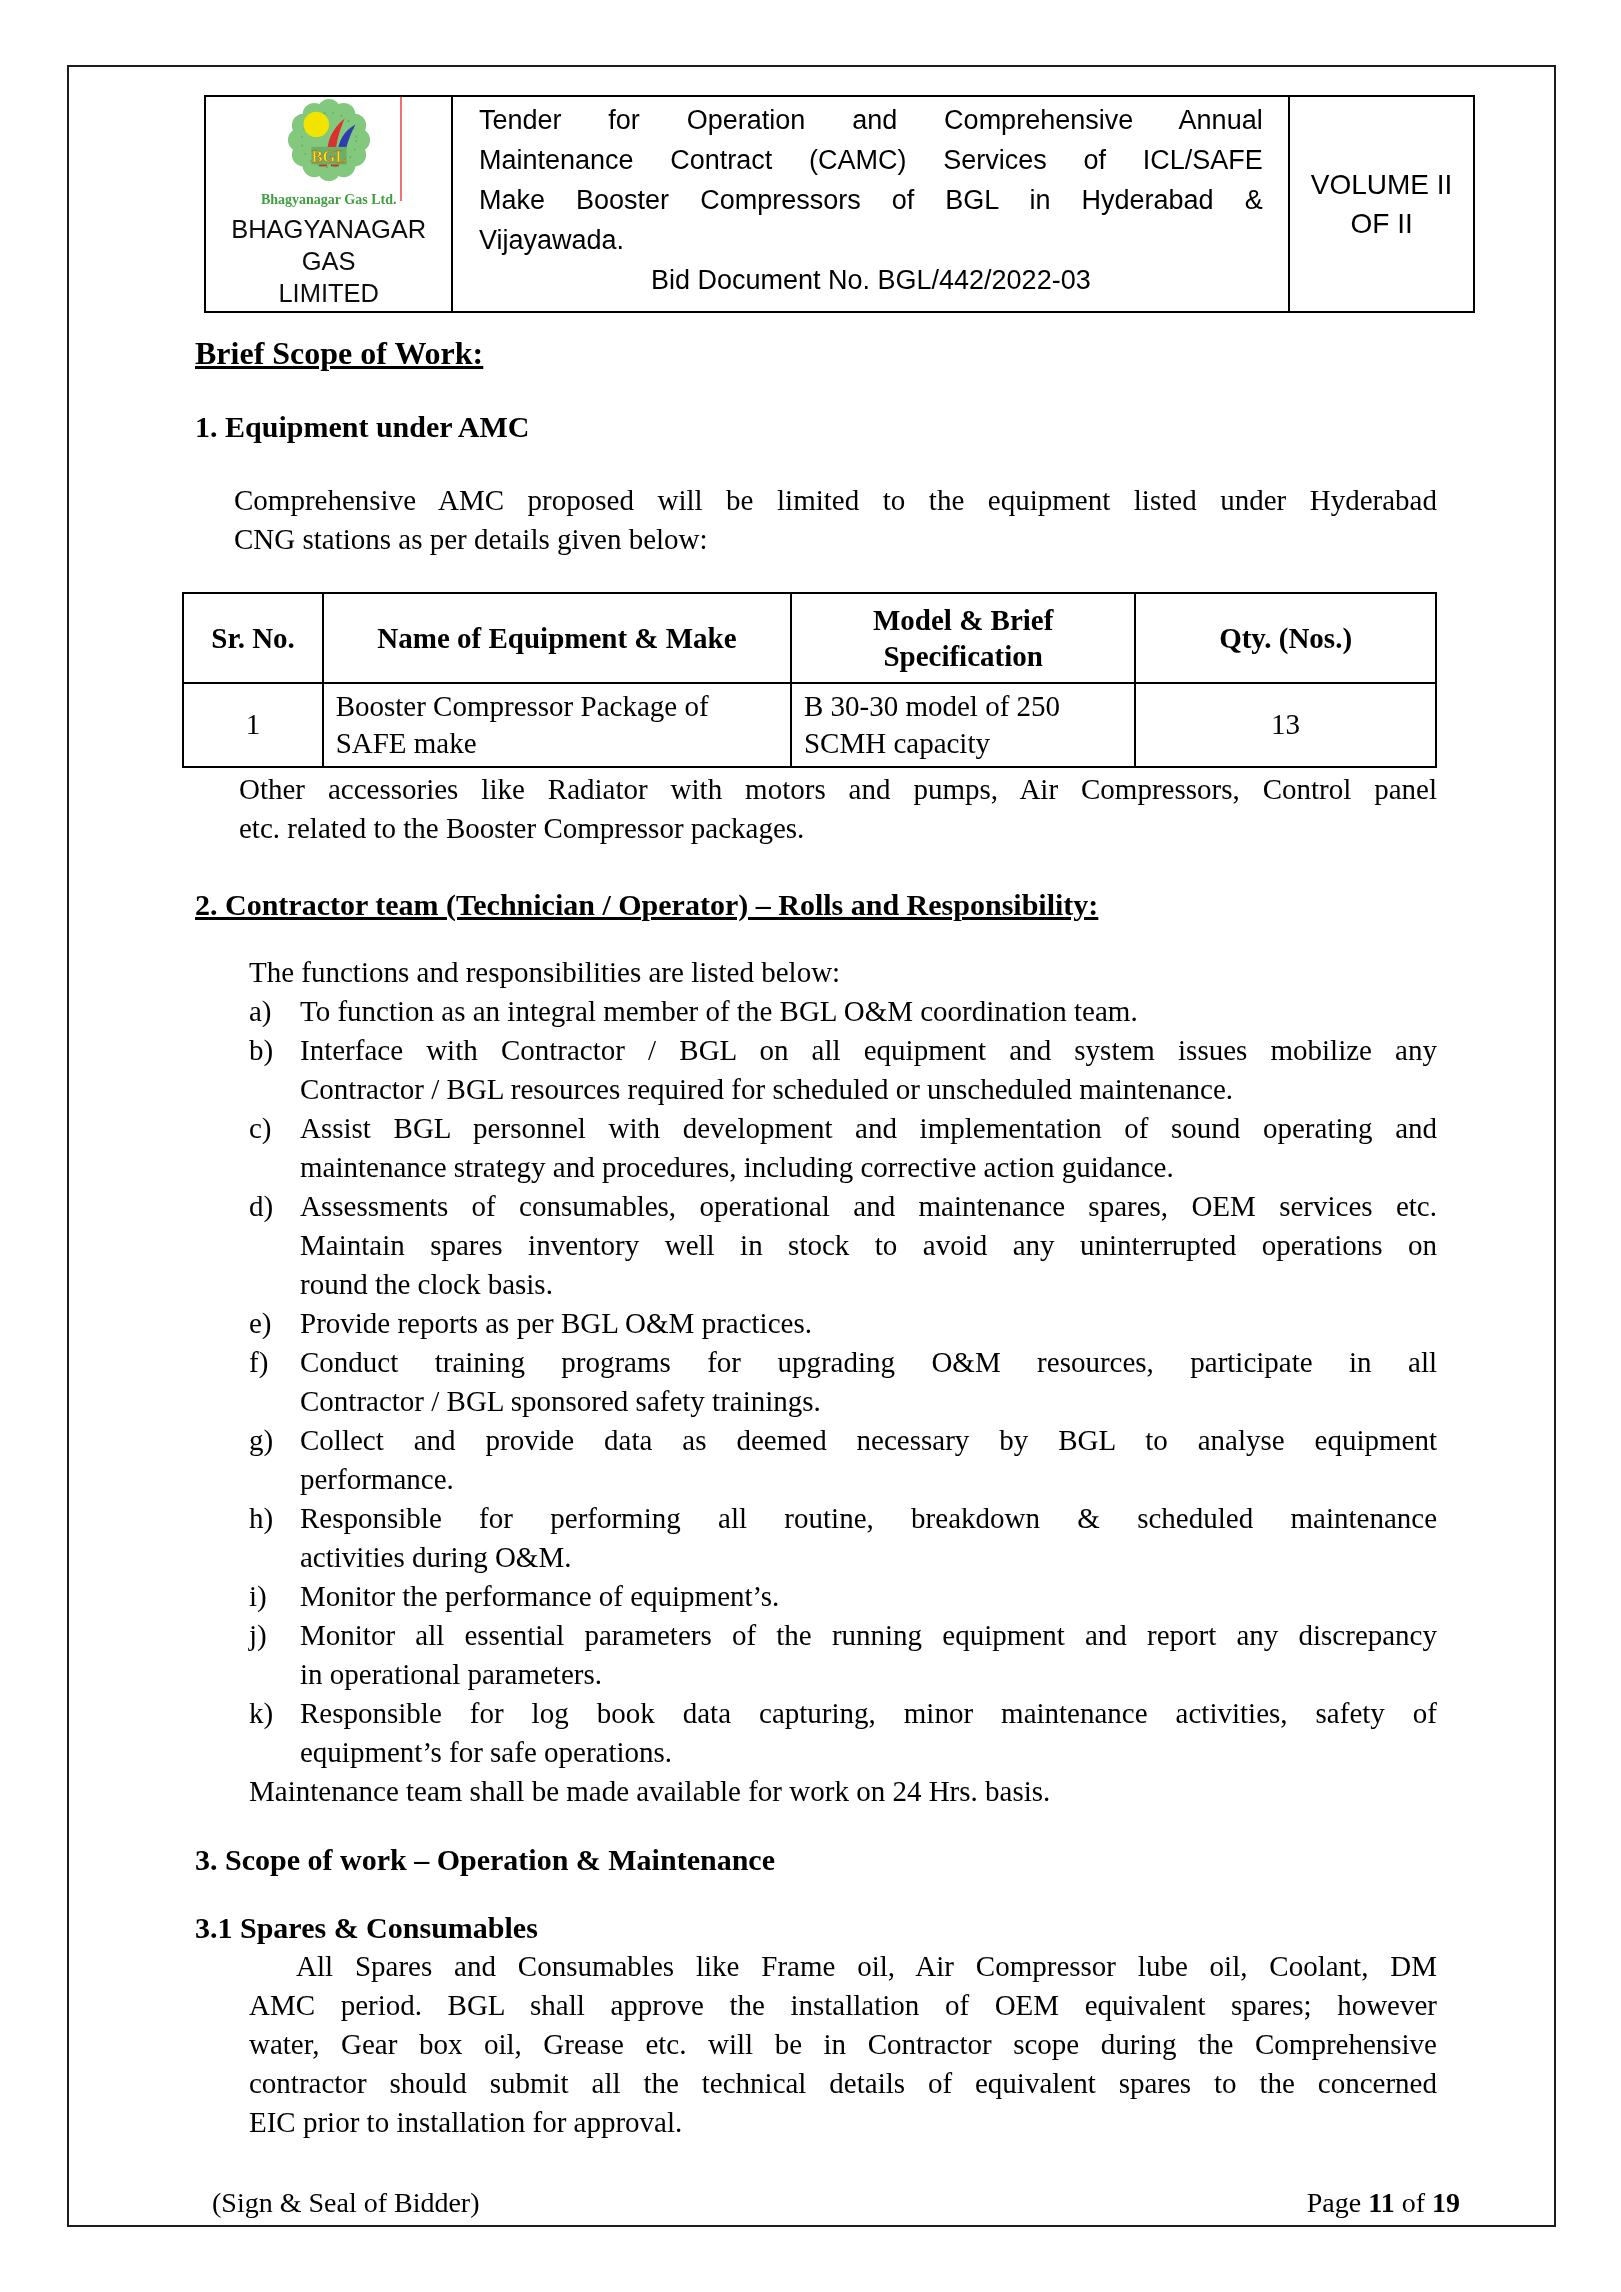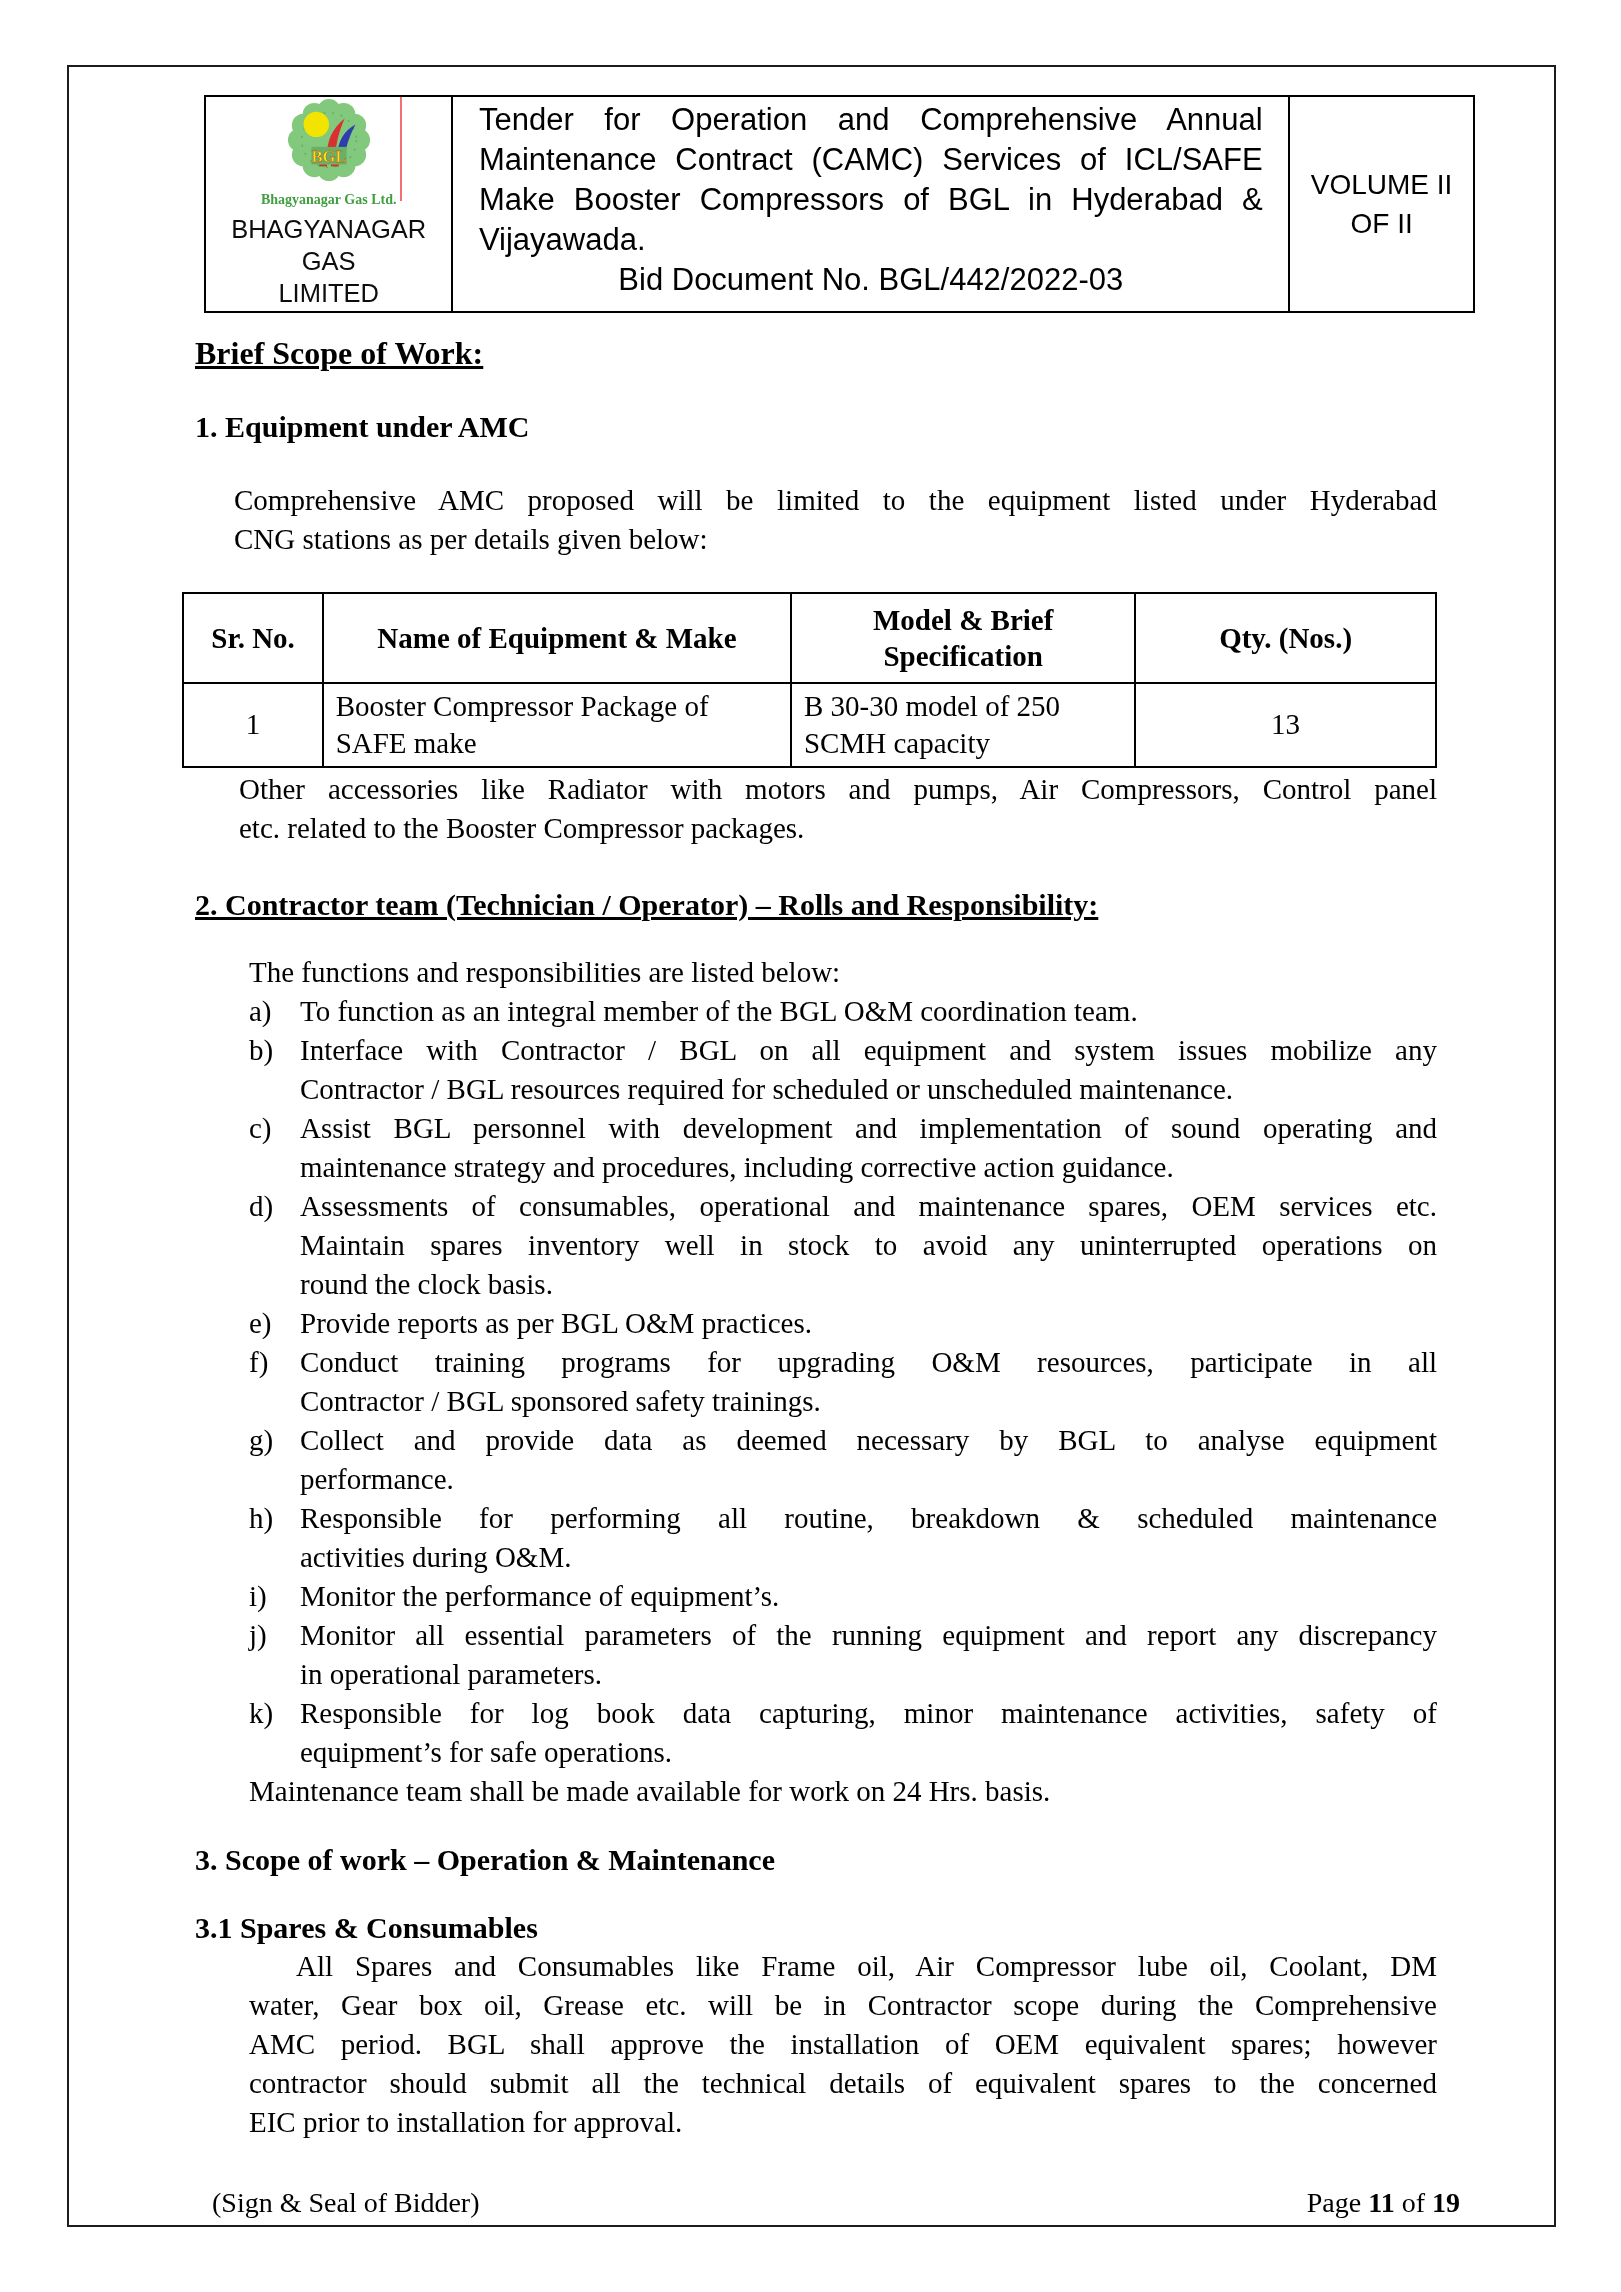--- a/index.html
+++ b/index.html
@@ -31,21 +31,21 @@
   .brand-name {
     font-family:"Liberation Serif","DejaVu Serif",serif;
     font-weight:bold; font-size:14px; line-height:21.6px; color:#3f9e3f;
   }
   .company-name { font-size:25.5px; line-height:32px; color:#0d0d0d; margin-top:2px; }
   .red-artifact { position:absolute; right:49px; top:0; width:2px; height:104px; background:#f47070; }
 
   .title-cell {
     width:815px; vertical-align:top;
     font-family:"Liberation Sans","DejaVu Sans",sans-serif;
-    font-size:31px; line-height:40px;
+    font-size:27px; line-height:40px;
     padding:2.9px 25.5px 0 25.5px;
   }
   .title-just .jl { display:block; text-align:justify; text-align-last:justify; }
   .title-just .jl:last-child { text-align-last:left; }
   .bid-line { text-align:center; }
 
   .vol-cell {
     width:180px; text-align:center; vertical-align:middle;
     font-family:"Liberation Sans","DejaVu Sans",sans-serif;
     font-size:28px; line-height:39px;
@@ -242,22 +242,22 @@
     </div>
 
     <div class="closing">Maintenance team shall be made available for work on 24 Hrs. basis.</div>
 
     <div class="h-sec mt-h3">3. Scope of work – Operation &amp; Maintenance</div>
 
     <div class="h-sec mt-h31">3.1 Spares &amp; Consumables</div>
 
     <div class="p31 jpara">
         <span class="jl">All Spares and Consumables like Frame oil, Air Compressor lube oil, Coolant, DM</span>
+        <span class="jl">AMC period. BGL shall approve the installation of OEM equivalent spares; however</span>
         <span class="jl">water, Gear box oil, Grease etc. will be in Contractor scope during the Comprehensive</span>
-        <span class="jl">AMC period. BGL shall approve the installation of OEM equivalent spares; however</span>
         <span class="jl">contractor should submit all the technical details of equivalent spares to the concerned</span>
         <span class="jl">EIC prior to installation for approval.</span>
       </div>
 
   </div>
 
   <div class="footer">
     <span>(Sign &amp; Seal of Bidder)</span>
     <span>
       <span>Page</span>

